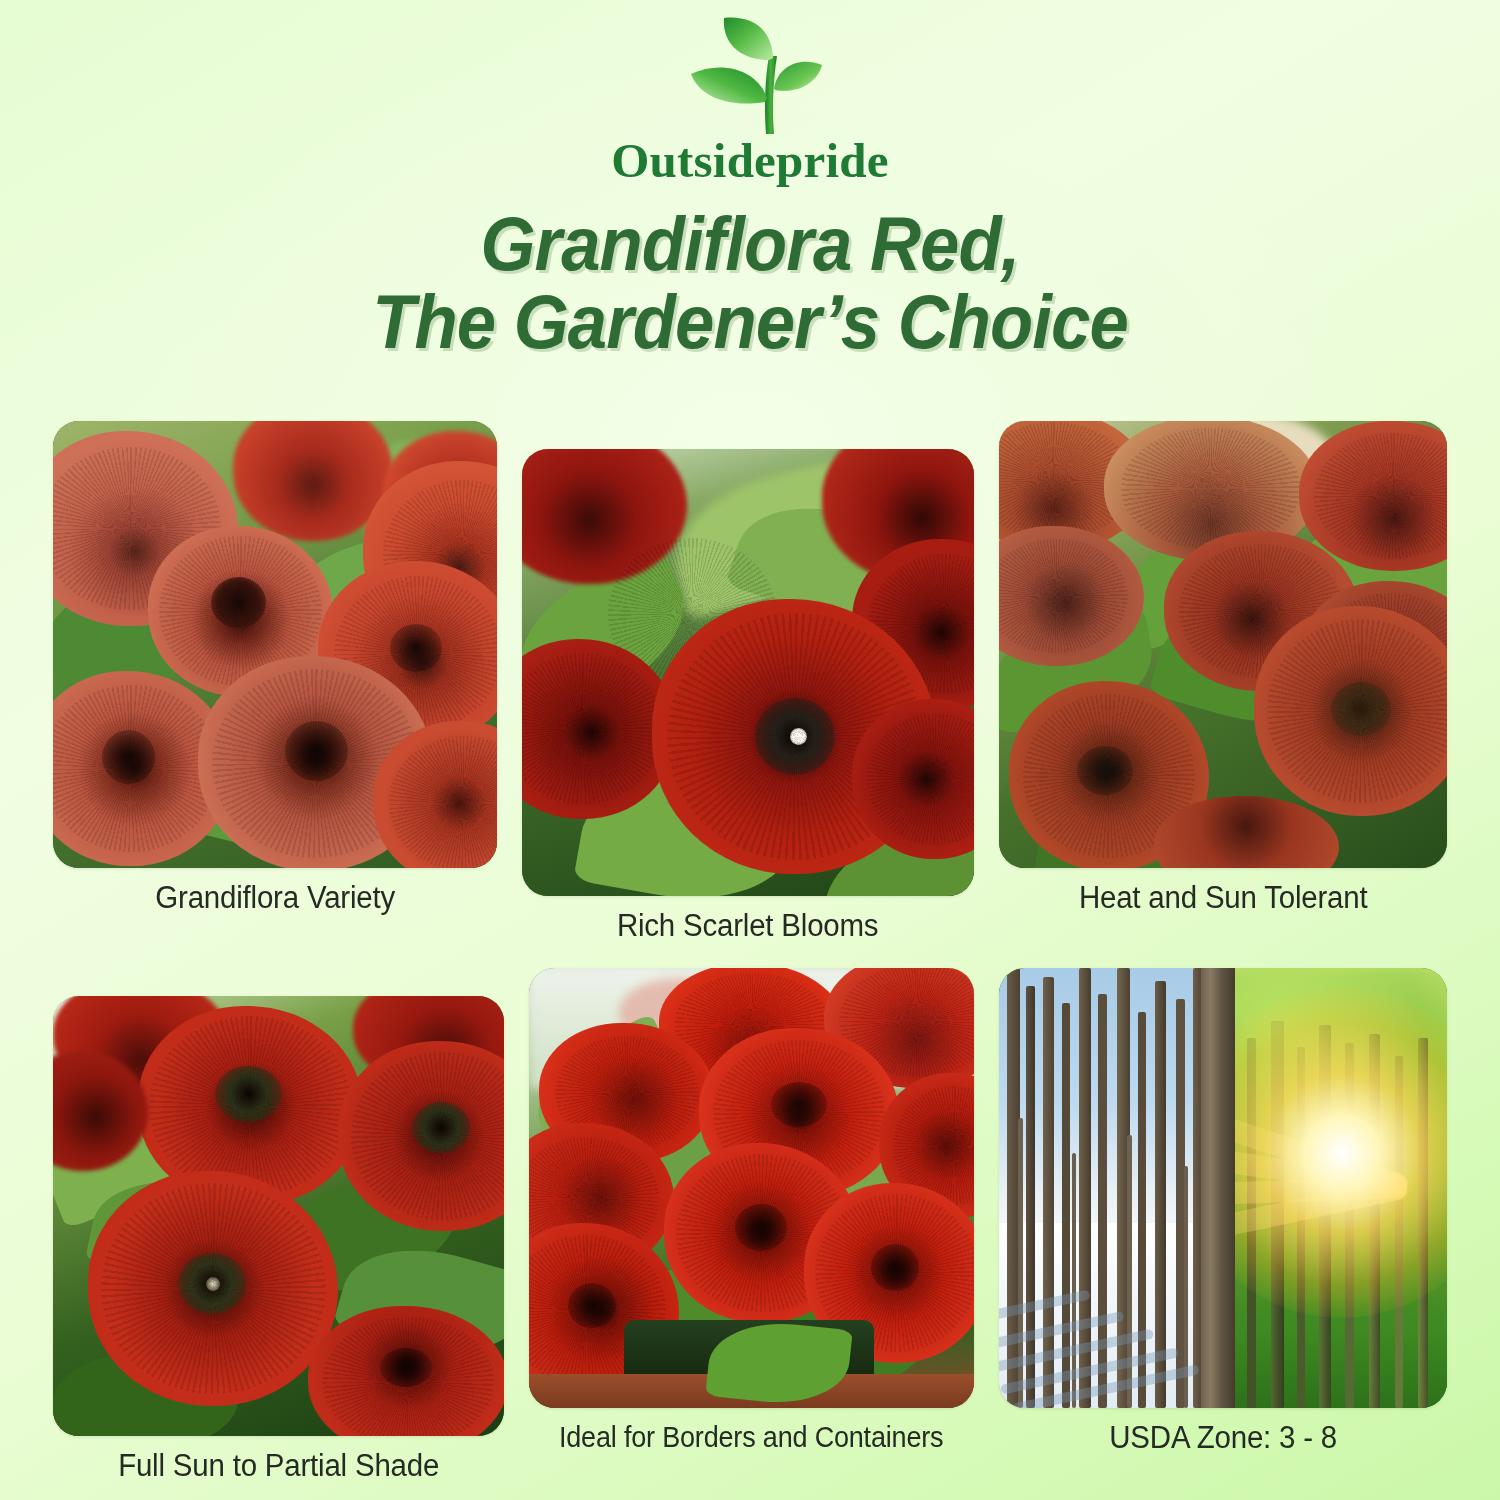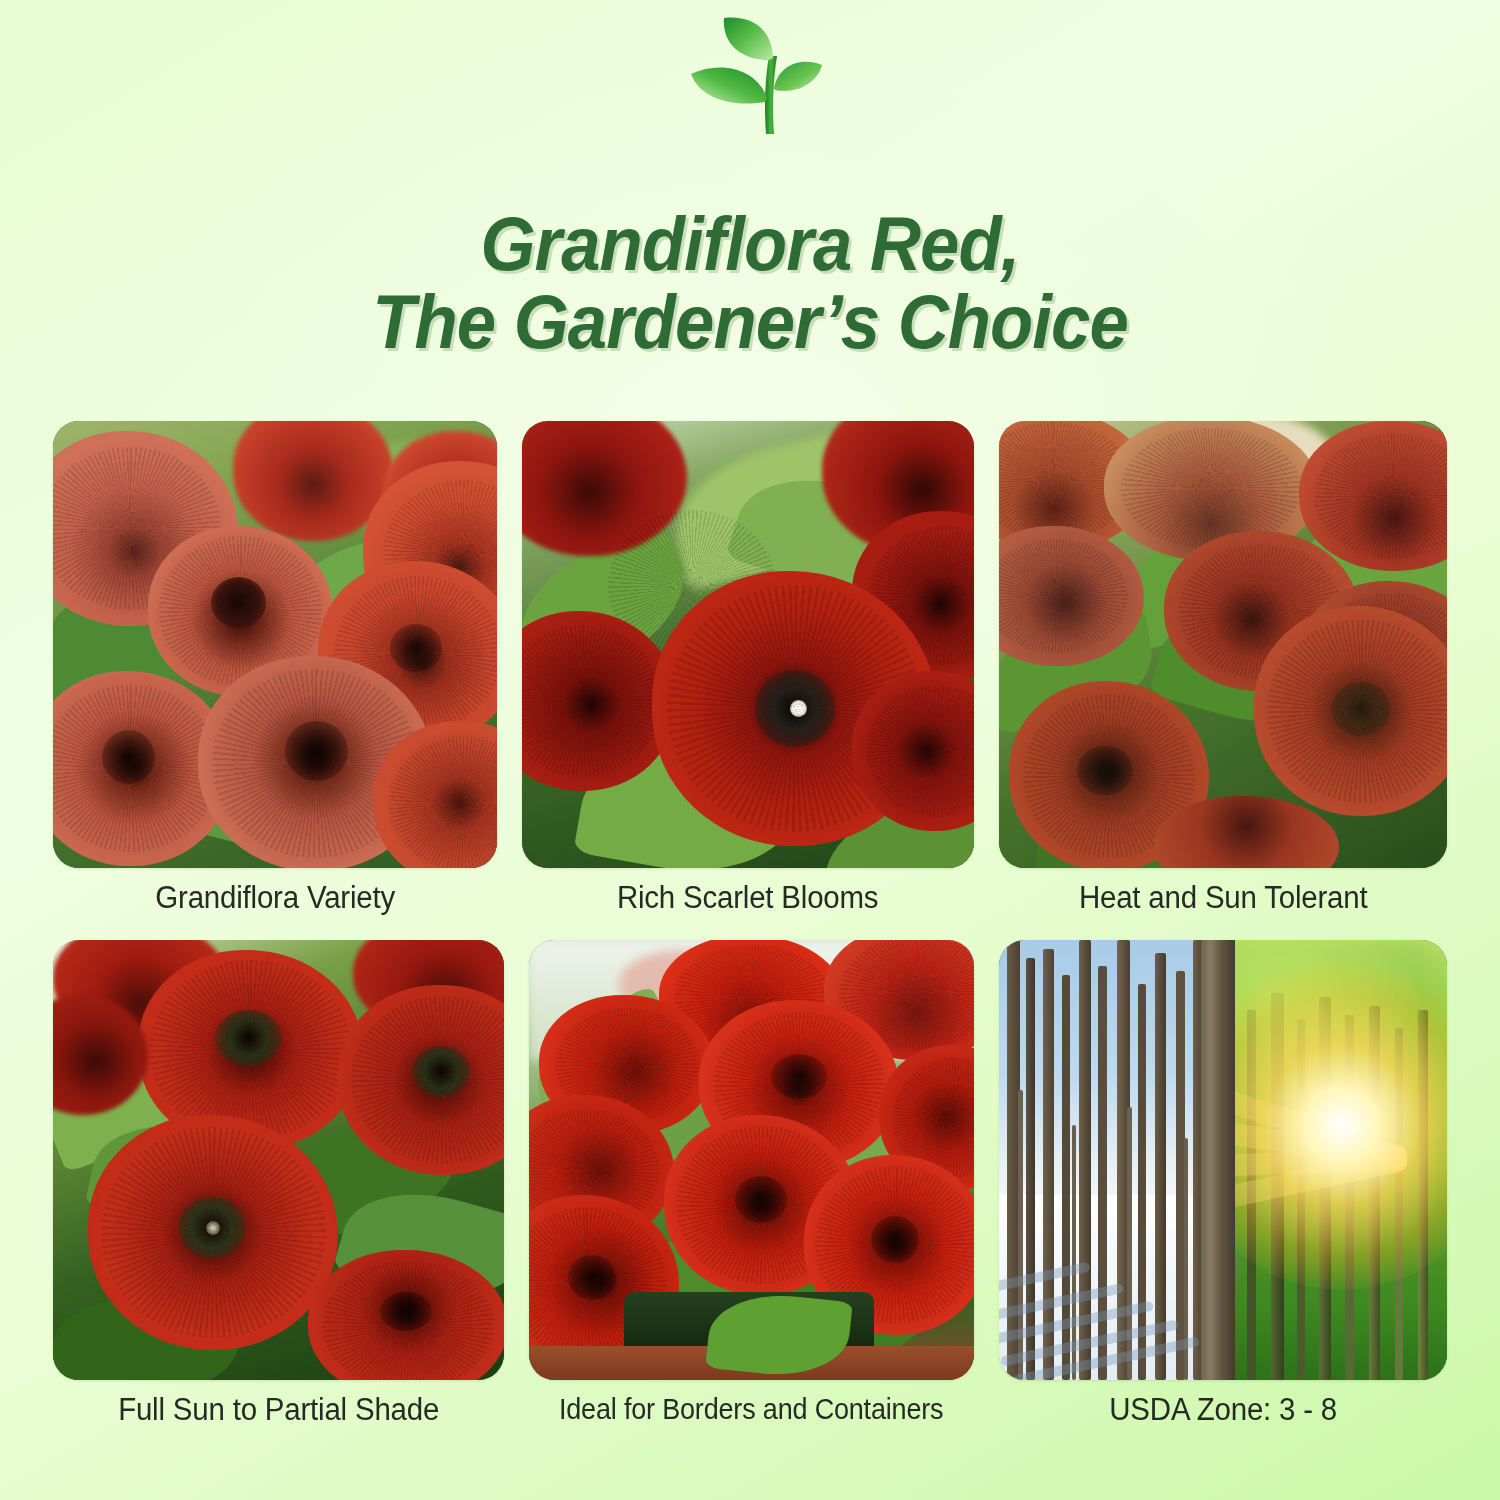--- a/index.html
+++ b/index.html
@@ -36,21 +36,21 @@
     transform:scaleX(.93);
     text-shadow:3px 3px 0 rgba(110,150,95,.30);
   }
   .title .ln{display:block;white-space:nowrap;}
 
   
   .grid{position:absolute;left:53px;top:421px;width:1394px;}
   .row{display:flex;gap:25px;}
   .row.r2{margin-top:24px;}
   .cell{width:448px;}
-  .cell.mid{width:455px;}
+  .cell.mid{width:455px;margin-top:28px;}
   .cell.last{width:452px;}
 
   .photo{
     position:relative;width:100%;height:447px;
     border-radius:26px;overflow:hidden;
     box-shadow:0 1px 3px rgba(0,0,0,.10);
     background:#2e5d22;
   }
   .row.r2 .photo{height:440px;}
 
@@ -158,20 +158,21 @@
               <stop offset=".5" stop-color="#49b23c"></stop>
             <stop offset="1" stop-color="#1d7d27"></stop>
           </linearGradient>
         </defs>
         <path d="M101 118 C99 92 100 62 104 40 L112 40 C108 64 107 94 109 118 Z" fill="url(#stemg)"></path>
         <path d="M104 44 C74 44 57 26 59 2 C88 -1 107 14 108 42 Z" fill="url(#lg1)"></path>
         <path d="M100 86 C62 92 34 80 26 58 C56 44 92 53 102 82 Z" fill="url(#lg2)"></path>
         <path d="M110 74 C131 78 152 68 157 49 C135 40 113 50 109 72 Z" fill="url(#lg3)"></path>
       </svg>
     </div>
+    <div class="brand">Outsidepride</div>
   </div>
 
   <div class="title">
     <span class="ln">Grandiflora Red,</span>
     <span class="ln">The Gardener’s Choice</span>
   </div>
 
   <div class="grid">
 
     <div class="row r1">

